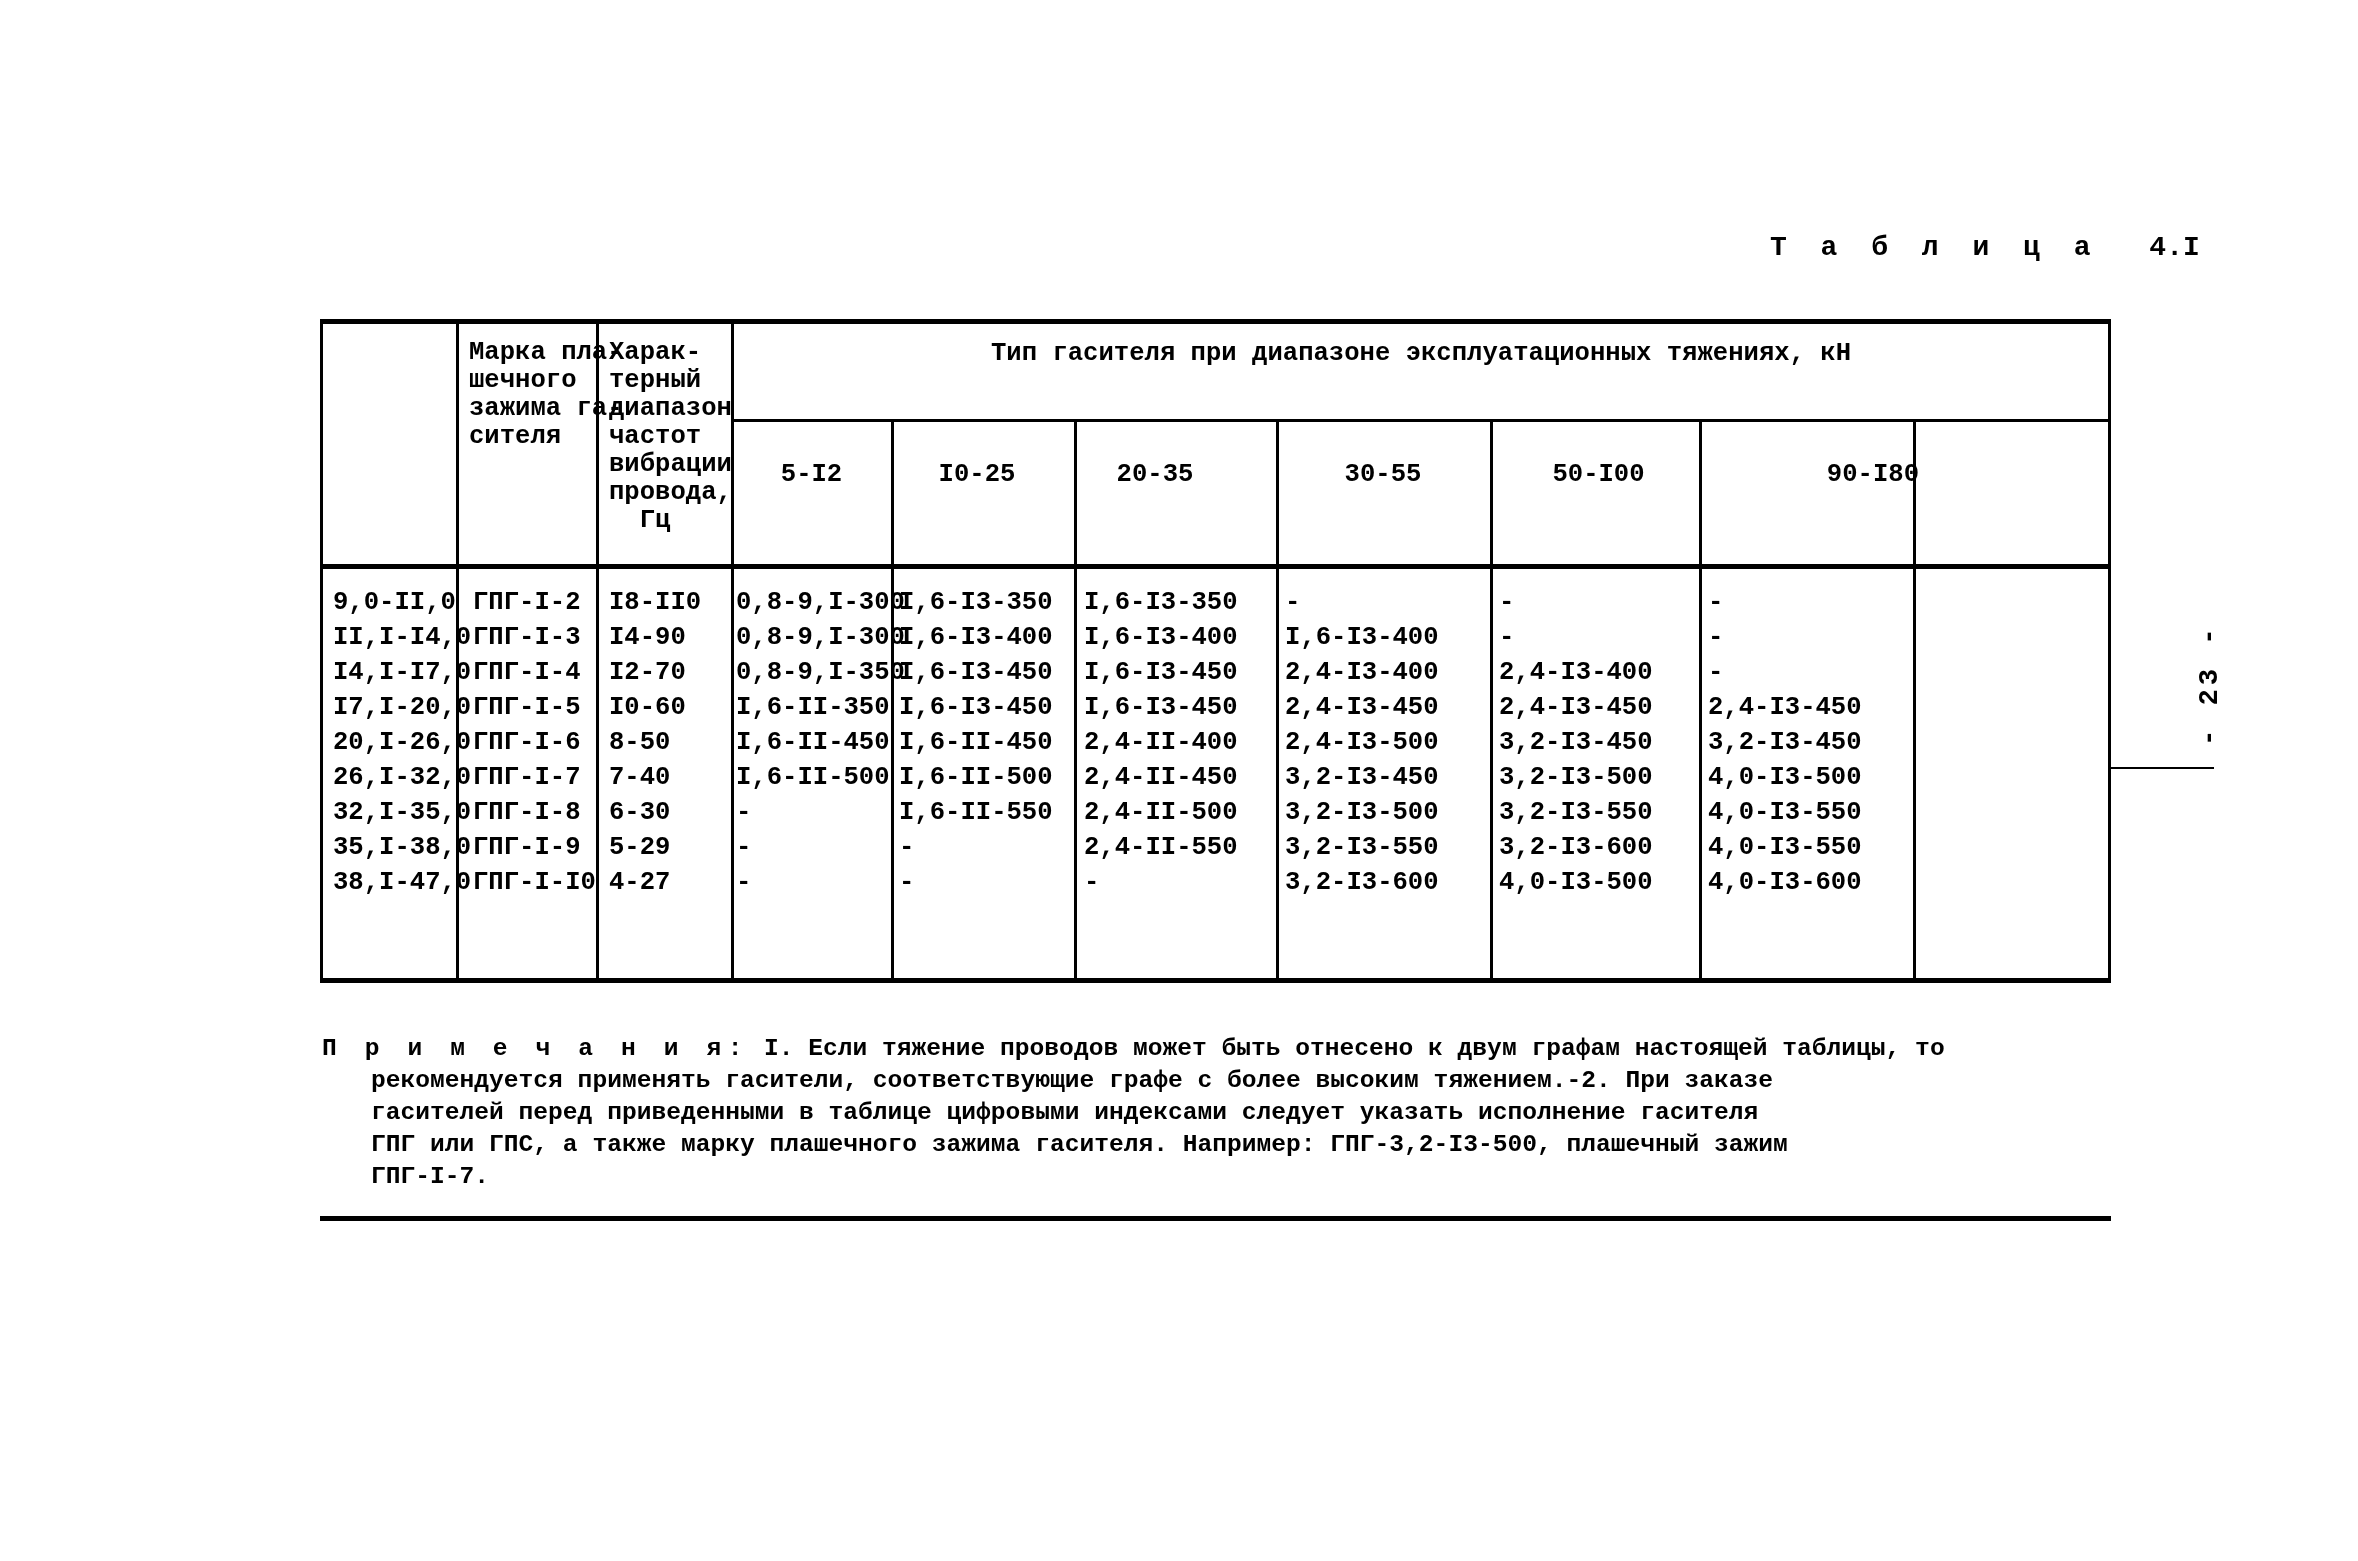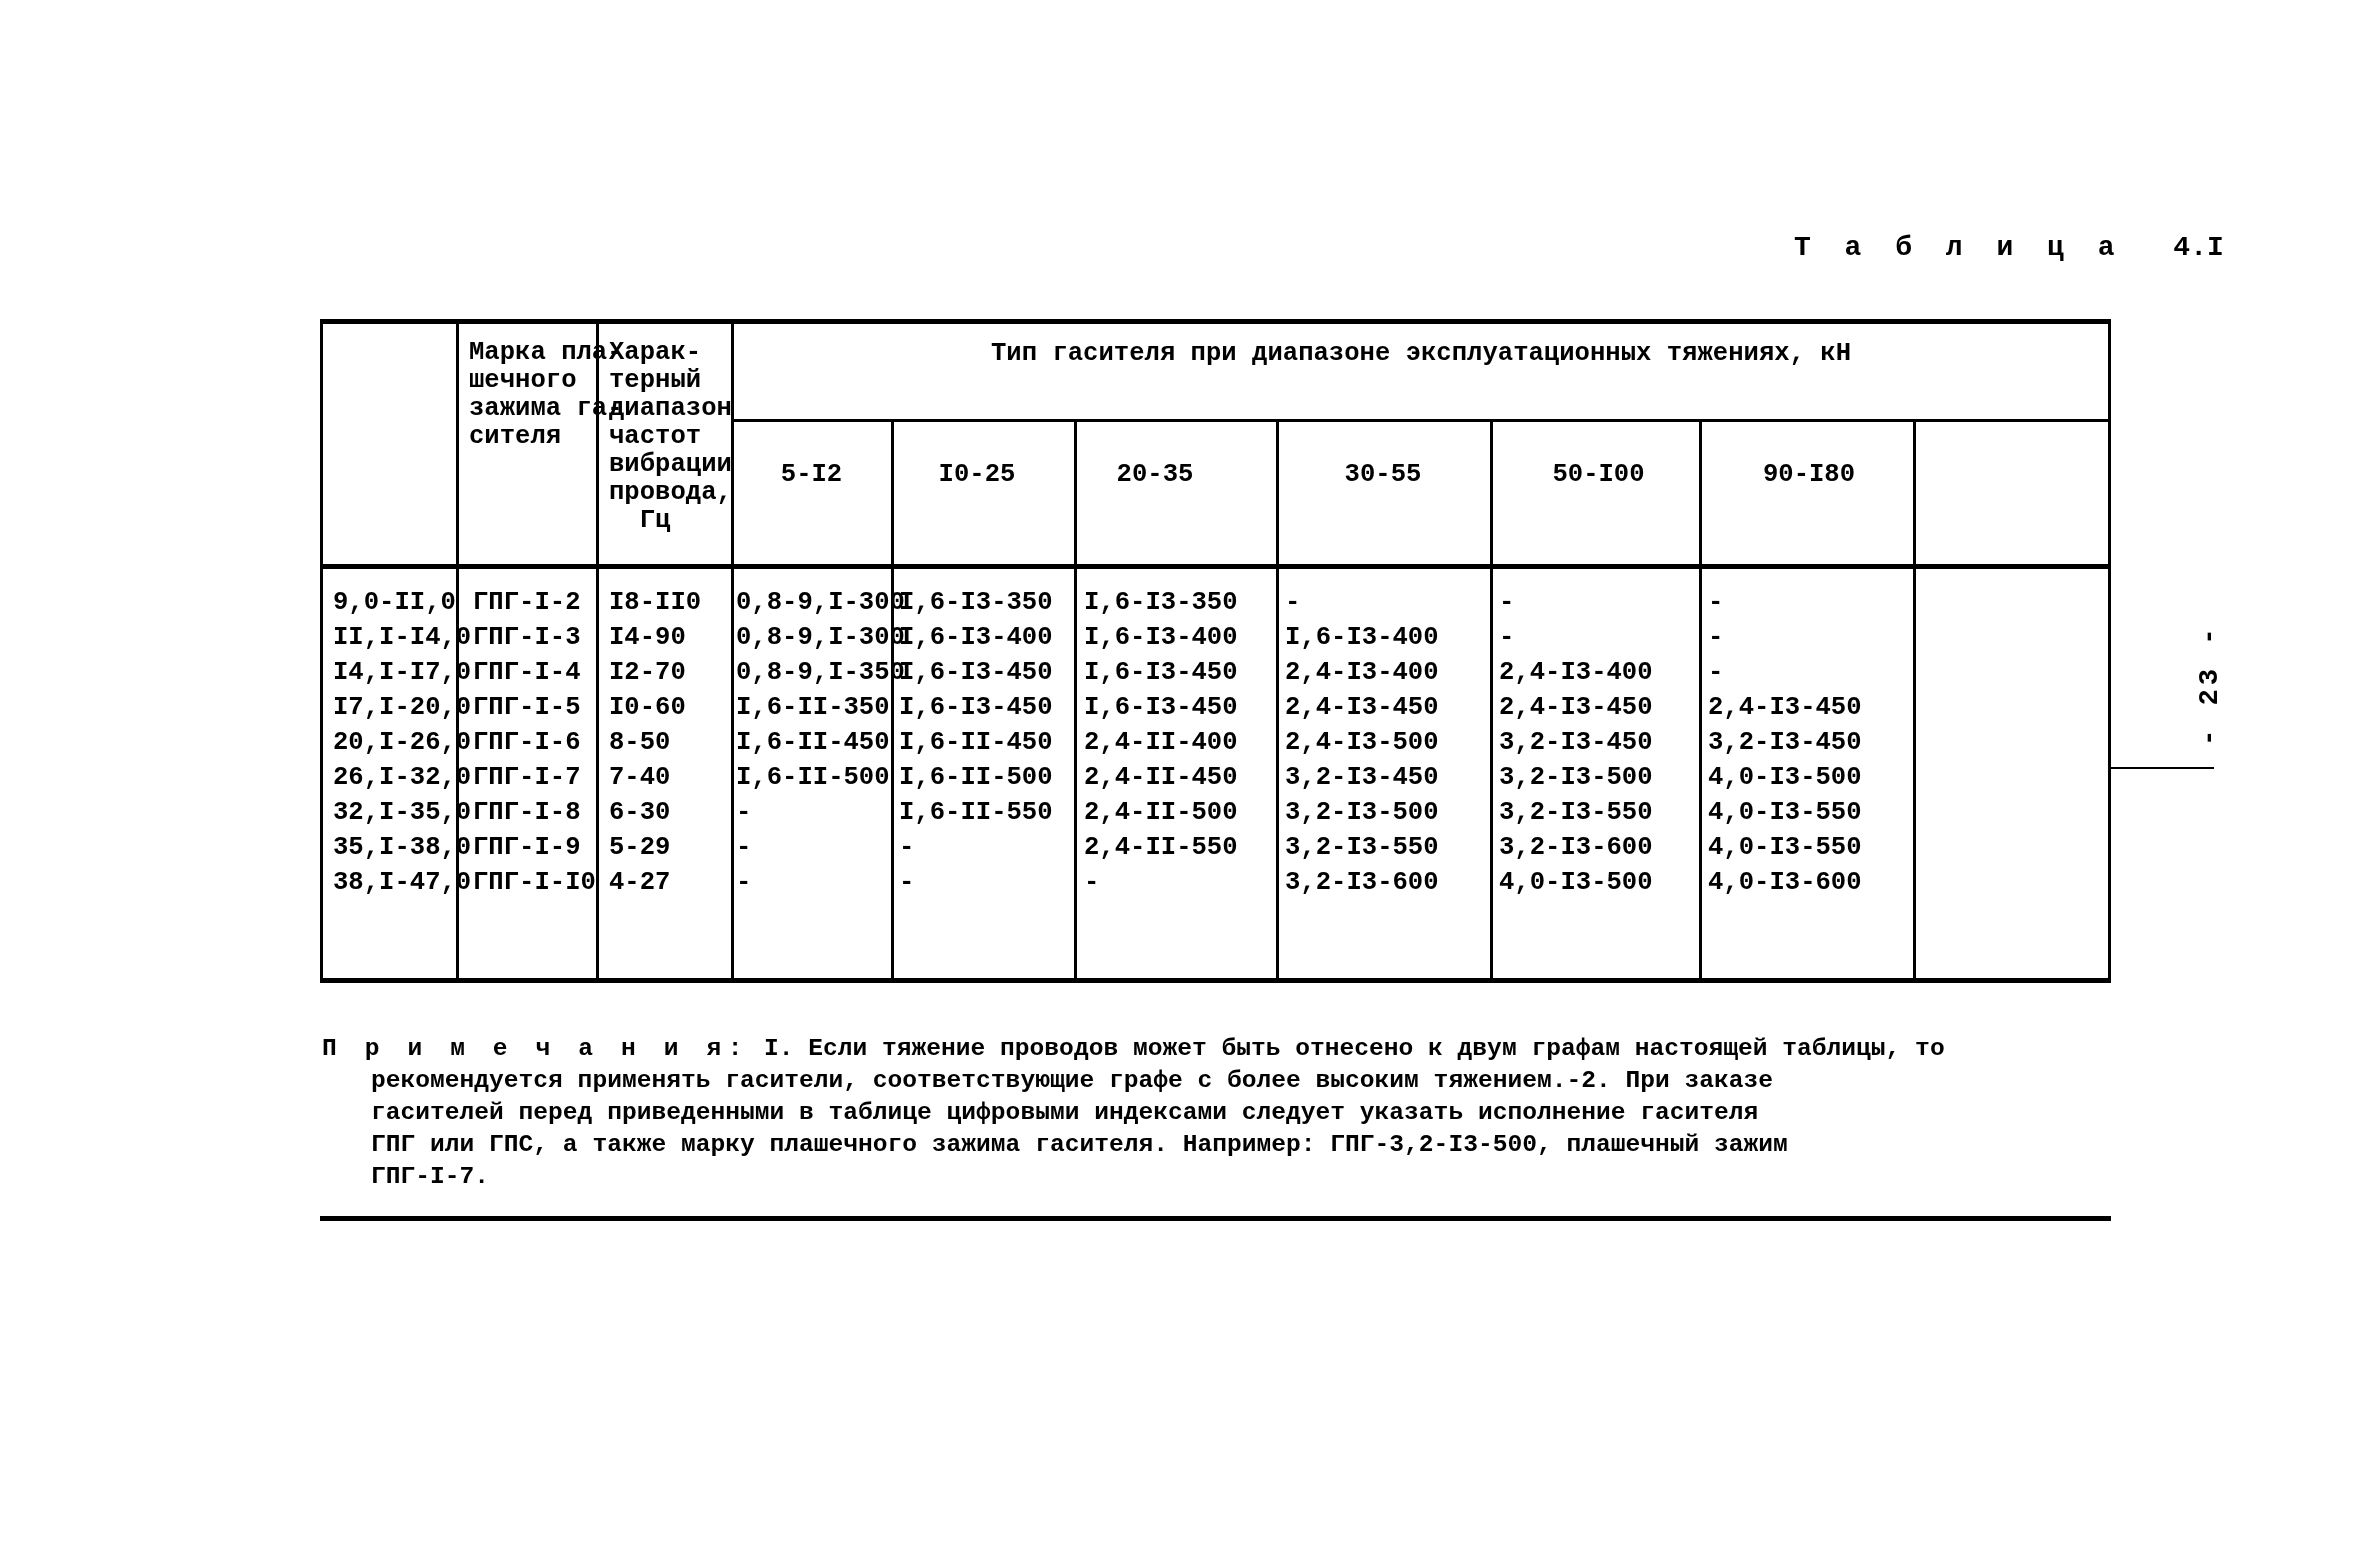--- a/index.html
+++ b/index.html
@@ -24,21 +24,20 @@
   
   .caption {
     position: absolute;
     left: 1770px;
     top: 234px;
     font-size: 28px;
     font-weight: bold;
     letter-spacing: 0px;
     white-space: pre;
     line-height: 1;
-    margin-left: 24px;
   }
   .caption .sp {
     letter-spacing: 8.5px;
   }
 
   
   .rule-top {
     position: absolute;
     left: 320px;
     top: 319px;
@@ -212,21 +211,21 @@
 <span>провода,</span>
 <span>  Гц</span></div>
 
   <div class="span-title">Тип гасителя при диапазоне эксплуатационных тяжениях, кН</div>
 
   <div class="subhdr" style="left:731px;  width:161px;">5-I2</div>
   <div class="subhdr" style="left:891px;  width:172px;">I0-25</div>
   <div class="subhdr" style="left:1074px; width:162px;">20-35</div>
   <div class="subhdr" style="left:1276px; width:214px;">30-55</div>
   <div class="subhdr" style="left:1490px; width:217px;">50-I00</div>
-  <div class="subhdr" style="left:1699px; width:220px;">90-I80</div>
+  <div class="subhdr" style="left:1699px; width:220px;text-align:right;">90-I80</div>
 
   <div class="bodycell" id="col-diameter" style="left:333px; top:585px;"><div>9,0-II,0</div><div>II,I-I4,0</div><div>I4,I-I7,0</div><div>I7,I-20,0</div><div>20,I-26,0</div><div>26,I-32,0</div><div>32,I-35,0</div><div>35,I-38,0</div><div>38,I-47,0</div></div>
   <div class="bodycell" id="col-clamp" style="left:473px; top:585px;"><div>ГПГ-I-2</div><div>ГПГ-I-3</div><div>ГПГ-I-4</div><div>ГПГ-I-5</div><div>ГПГ-I-6</div><div>ГПГ-I-7</div><div>ГПГ-I-8</div><div>ГПГ-I-9</div><div>ГПГ-I-I0</div></div>
   <div class="bodycell" id="col-freq" style="left:609px; top:585px;"><div>I8-II0</div><div>I4-90</div><div>I2-70</div><div>I0-60</div><div>8-50</div><div>7-40</div><div>6-30</div><div>5-29</div><div>4-27</div></div>
   <div class="bodycell" id="col-t5" style="left:736px;  top:585px;"><div>0,8-9,I-300</div><div>0,8-9,I-300</div><div>0,8-9,I-350</div><div>I,6-II-350</div><div>I,6-II-450</div><div>I,6-II-500</div><div>-</div><div>-</div><div>-</div></div>
   <div class="bodycell" id="col-t10" style="left:899px;  top:585px;"><div>I,6-I3-350</div><div>I,6-I3-400</div><div>I,6-I3-450</div><div>I,6-I3-450</div><div>I,6-II-450</div><div>I,6-II-500</div><div>I,6-II-550</div><div>-</div><div>-</div></div>
   <div class="bodycell" id="col-t20" style="left:1084px; top:585px;"><div>I,6-I3-350</div><div>I,6-I3-400</div><div>I,6-I3-450</div><div>I,6-I3-450</div><div>2,4-II-400</div><div>2,4-II-450</div><div>2,4-II-500</div><div>2,4-II-550</div><div>-</div></div>
   <div class="bodycell" id="col-t30" style="left:1285px; top:585px;"><div>-</div><div>I,6-I3-400</div><div>2,4-I3-400</div><div>2,4-I3-450</div><div>2,4-I3-500</div><div>3,2-I3-450</div><div>3,2-I3-500</div><div>3,2-I3-550</div><div>3,2-I3-600</div></div>
   <div class="bodycell" id="col-t50" style="left:1499px; top:585px;"><div>-</div><div>-</div><div>2,4-I3-400</div><div>2,4-I3-450</div><div>3,2-I3-450</div><div>3,2-I3-500</div><div>3,2-I3-550</div><div>3,2-I3-600</div><div>4,0-I3-500</div></div>
   <div class="bodycell" id="col-t90" style="left:1708px; top:585px;"><div>-</div><div>-</div><div>-</div><div>2,4-I3-450</div><div>3,2-I3-450</div><div>4,0-I3-500</div><div>4,0-I3-550</div><div>4,0-I3-550</div><div>4,0-I3-600</div></div>

